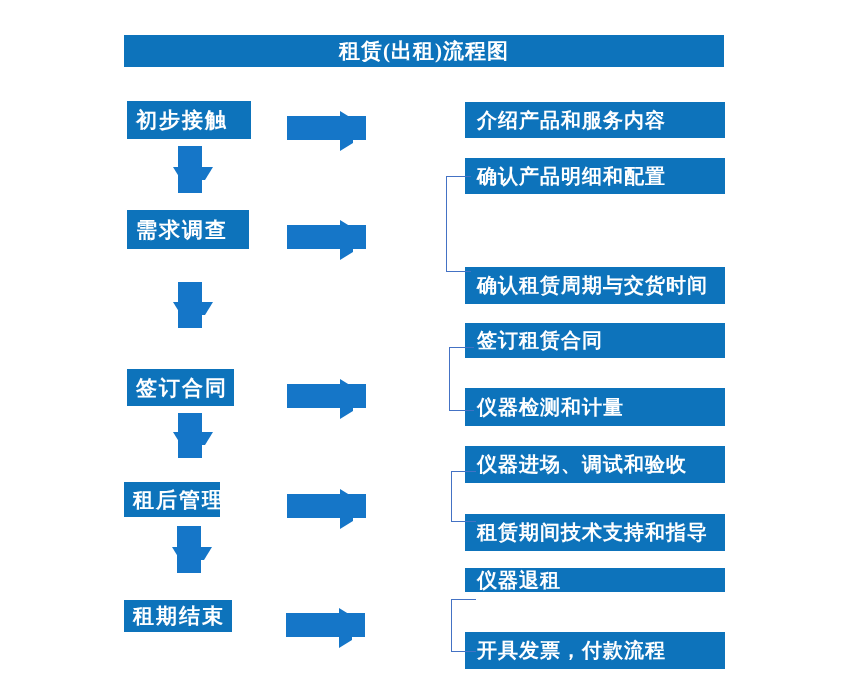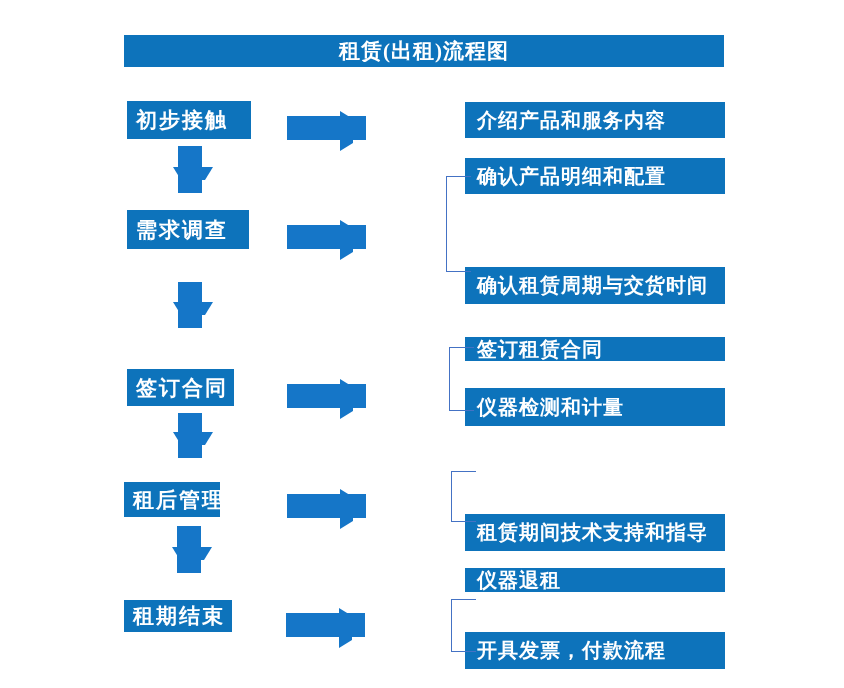--- a/index.html
+++ b/index.html
@@ -89,22 +89,23 @@
 
   <div class="stage" style="left:103px; top:77px;  width:124px; height:38px">初步接触</div>
   <div class="stage" style="left:103px; top:186px; width:122px; height:39px">需求调查</div>
   <div class="stage" style="left:103px; top:345px; width:107px; height:37px">签订合同</div>
   <div class="stage" style="left:100px; top:458px; width:96px; height:35px">租后管理</div>
   <div class="stage" style="left:100px; top:576px; width:108px; height:32px">租期结束</div>
 
   <div class="detail" style="top:78px;  height:36px">介绍产品和服务内容</div>
   <div class="detail" style="top:134px; height:36px">确认产品明细和配置</div>
   <div class="detail" style="top:243px; height:37px">确认租赁周期与交货时间</div>
-  <div class="detail" style="top:313px; height:24px">签订租赁合同</div>
+  <div class="detail" style="top:299px; height:35px">签订租赁合同</div>
   <div class="detail" style="top:364px; height:38px">仪器检测和计量</div>
+  <div class="detail" style="top:422px; height:37px">仪器进场、调试和验收</div>
   <div class="detail" style="top:490px; height:37px">租赁期间技术支持和指导</div>
   <div class="detail" style="top:544px; height:21px">仪器退租</div>
   <div class="detail" style="top:608px; height:37px">开具发票，付款流程</div>
 
   <div class="harrow" style="left:263px; top:87px">
       <span class="shaft"></span>
       <span class="head"></span>
     </div>
   <div class="harrow" style="left:263px; top:196px">
       <span class="shaft"></span>

